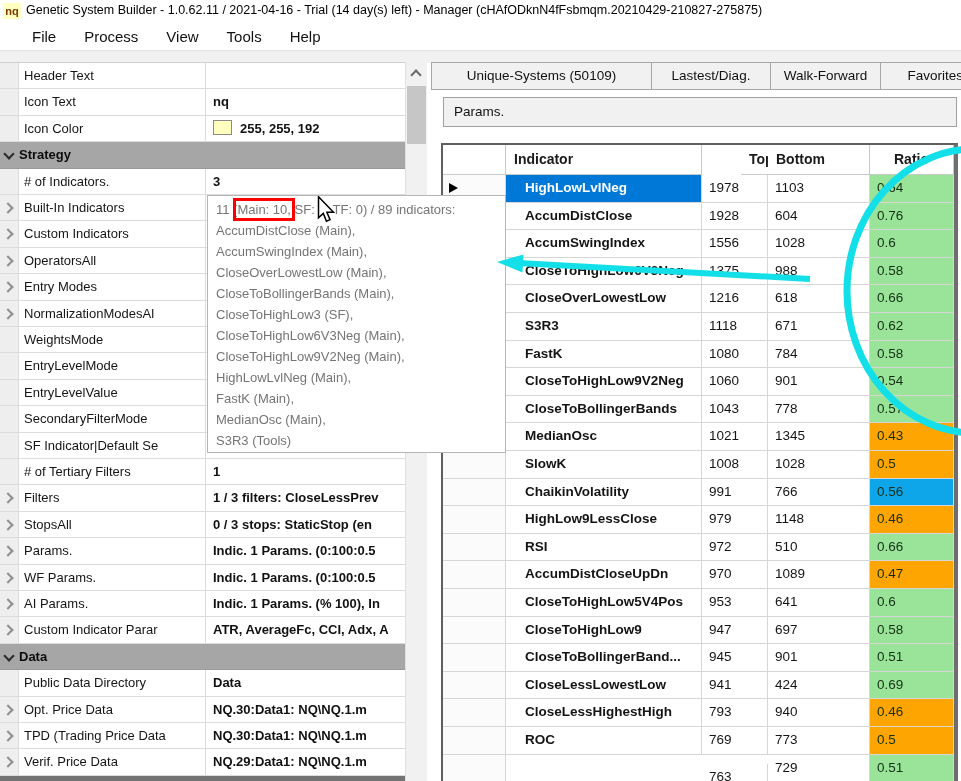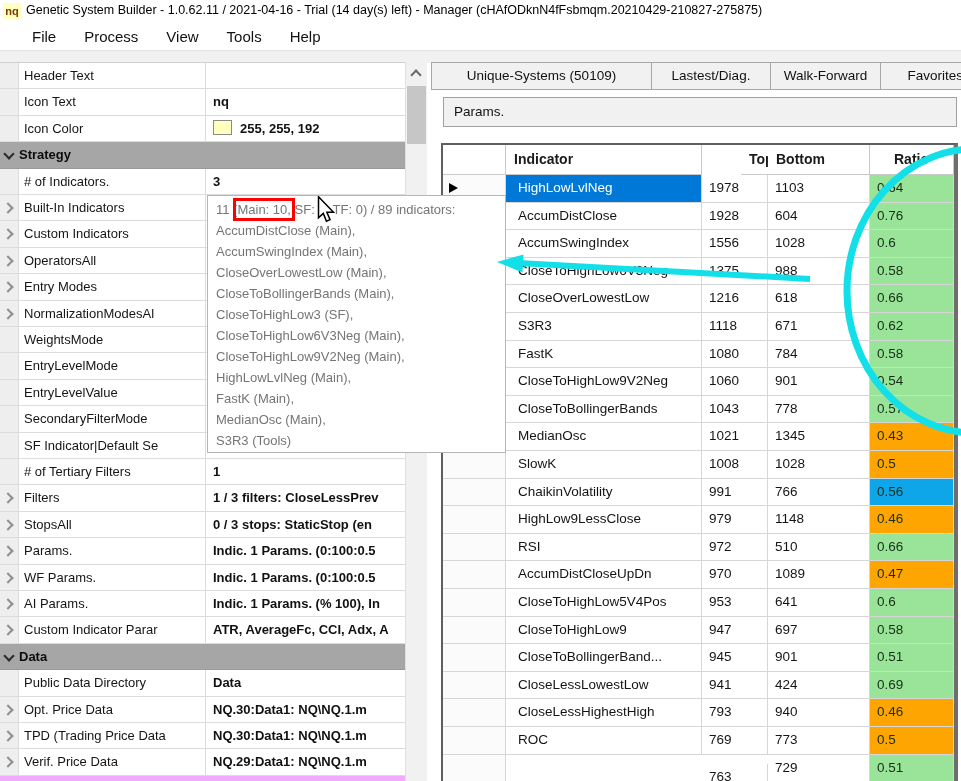--- a/index.html
+++ b/index.html
@@ -9,21 +9,21 @@
   #titlebar{position:absolute;left:0;top:0;width:961px;height:22px;background:#fff;}
   #app-icon{position:absolute;left:3px;top:3px;width:18px;height:16px;background:#ffffc2;
             font-size:11px;font-weight:bold;color:#7c3a00;text-align:center;line-height:16px;}
   #title-text{position:absolute;left:26px;top:3px;font-size:12.5px;color:#000;white-space:nowrap;}
   
   #menubar{position:absolute;left:0;top:22px;width:961px;height:28px;display:flex;align-items:center;
            padding-left:18px;background:#fff;}
   .menu-item{font-size:15px;color:#111;padding:3px 14px;cursor:default;}
   #topband{position:absolute;left:0;top:50px;width:961px;height:12px;background:#f1f1f1;border-top:1px solid #e3e3e3;}
   
-  #propgrid{position:absolute;left:0;top:62px;width:405px;height:719px;background:#f0abfc;
+  #propgrid{position:absolute;left:0;top:62px;width:405px;height:719px;background:#737373;
             border-top:1px solid #cfcfcf;overflow:hidden;}
   .prow{position:absolute;left:0;width:405px;height:26.4px;box-sizing:border-box;
         border-bottom:1px solid #dcdcdc;background:#fff;}
   .pindent{position:absolute;left:0;top:0;width:18px;height:100%;background:#eeeeee;
            border-right:1px solid #dcdcdc;}
   .pname{position:absolute;left:19px;top:0;width:185px;height:100%;line-height:25px;
          padding-left:5px;font-size:13px;color:#151515;white-space:nowrap;overflow:hidden;}
   .pvalue{position:absolute;left:205px;top:0;right:0;height:100%;line-height:25px;
           padding-left:7px;font-size:13px;white-space:nowrap;overflow:hidden;border-left:1px solid #dcdcdc;}
   .pvalue .val-b{font-weight:bold;}
@@ -50,21 +50,21 @@
   #dtable{position:absolute;left:441px;top:143px;width:511px;height:638px;background:#fff;
           border-left:2px solid #5f5f5f;border-top:2px solid #5f5f5f;border-right:4px solid #6e6e6e;
           box-sizing:content-box;overflow:hidden;}
   .hcell{position:absolute;top:0;height:30px;box-sizing:border-box;background:#fff;
          border-right:1px solid #c9c9c9;border-bottom:1px solid #c9c9c9;
          font-size:14px;font-weight:600;color:#1a1a1a;line-height:29px;}
   .tcell{position:absolute;box-sizing:border-box;height:27.6px;border-right:1px solid #d6d6d6;
          border-bottom:1px solid #d6d6d6;font-size:13.5px;line-height:26px;white-space:nowrap;overflow:hidden;
          background:#fff;color:#141414;}
   .tcell.rowhdr{background:#fbfbfb;}
-  .tcell.ind{padding-left:12px;}
+  .tcell.ind{padding-left:19px;font-weight:bold;}
   .tcell.num{padding-left:7px;}
   .tcell.ratio{padding-left:7px;color:#143014;}
   .tcell.sel{background:#0078d7;color:#fff;}
   .rowmark{position:absolute;left:6px;top:8px;width:0;height:0;
            border-left:9px solid #000;border-top:5.5px solid transparent;border-bottom:5.5px solid transparent;}
   
   #tooltip{position:absolute;left:207px;top:195px;width:299px;height:258px;box-sizing:border-box;
            background:#fff;border:1px solid #b5b5b5;padding:3px 8px;z-index:30;
            font-size:13px;line-height:21px;color:#757575;white-space:nowrap;overflow:hidden;}
   #redbox{outline:3px solid #fe0000;outline-offset:1px;}

